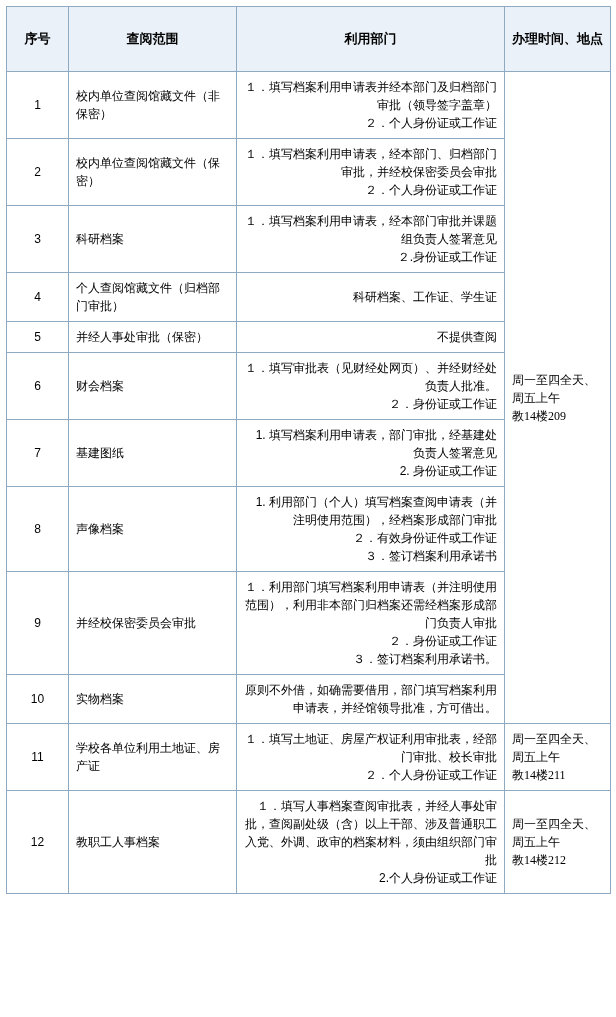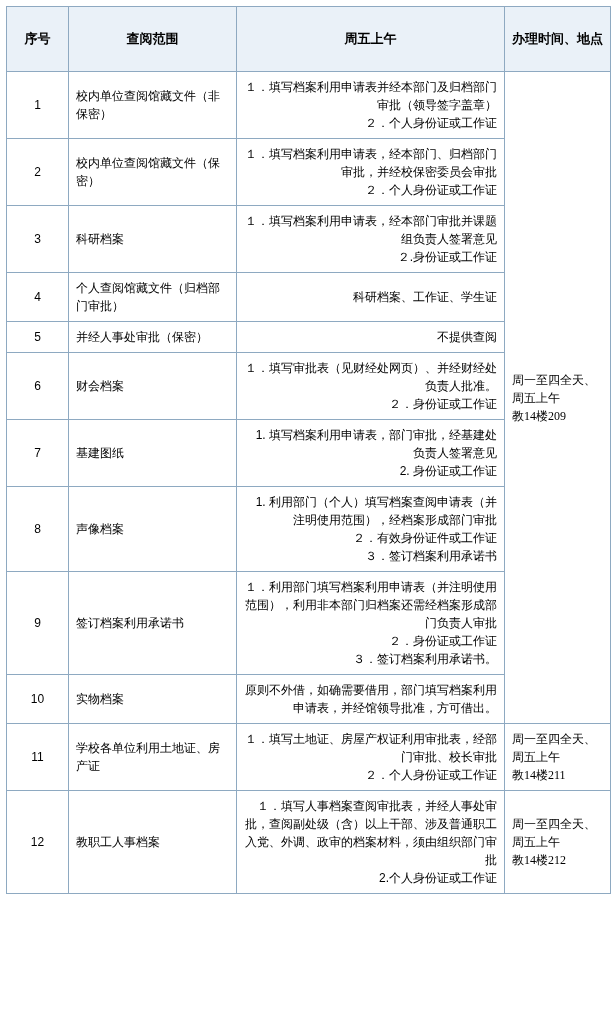--- a/index.html
+++ b/index.html
@@ -70,21 +70,21 @@
     <colgroup>
       <col class="c-no">
       <col class="c-scope">
       <col class="c-req">
       <col class="c-time">
     </colgroup>
     <thead>
       <tr>
         <th>序号</th>
         <th>查阅范围</th>
-        <th>周五上午</th>
+        <th>利用部门</th>
         <th>办理时间、地点</th>
       </tr>
     </thead>
     <tbody>
       <tr>
         <td class="cell-no">1</td>
         <td class="cell-scope nowrap-soft">校内单位查阅馆藏文件（非保密）</td>
         <td class="cell-req nowrap-soft">１．填写档案利用申请表并经本部门及归档部门审批（领导签字盖章）
 ２．个人身份证或工作证</td>
         <td class="cell-time nowrap-soft" rowspan="10">周一至四全天、周五上午
@@ -126,21 +126,21 @@
       </tr>
       <tr>
         <td class="cell-no">8</td>
         <td class="cell-scope nowrap-soft">声像档案</td>
         <td class="cell-req nowrap-soft">1. 利用部门（个人）填写档案查阅申请表（并注明使用范围），经档案形成部门审批
 ２．有效身份证件或工作证
 ３．签订档案利用承诺书</td>
       </tr>
       <tr>
         <td class="cell-no">9</td>
-        <td class="cell-scope nowrap-soft">签订档案利用承诺书</td>
+        <td class="cell-scope nowrap-soft">并经校保密委员会审批</td>
         <td class="cell-req nowrap-soft">１．利用部门填写档案利用申请表（并注明使用范围），利用非本部门归档案还需经档案形成部门负责人审批
 ２．身份证或工作证
 ３．签订档案利用承诺书。</td>
       </tr>
       <tr>
         <td class="cell-no">10</td>
         <td class="cell-scope nowrap-soft">实物档案</td>
         <td class="cell-req nowrap-soft">原则不外借，如确需要借用，部门填写档案利用申请表，并经馆领导批准，方可借出。</td>
       </tr>
       <tr>

